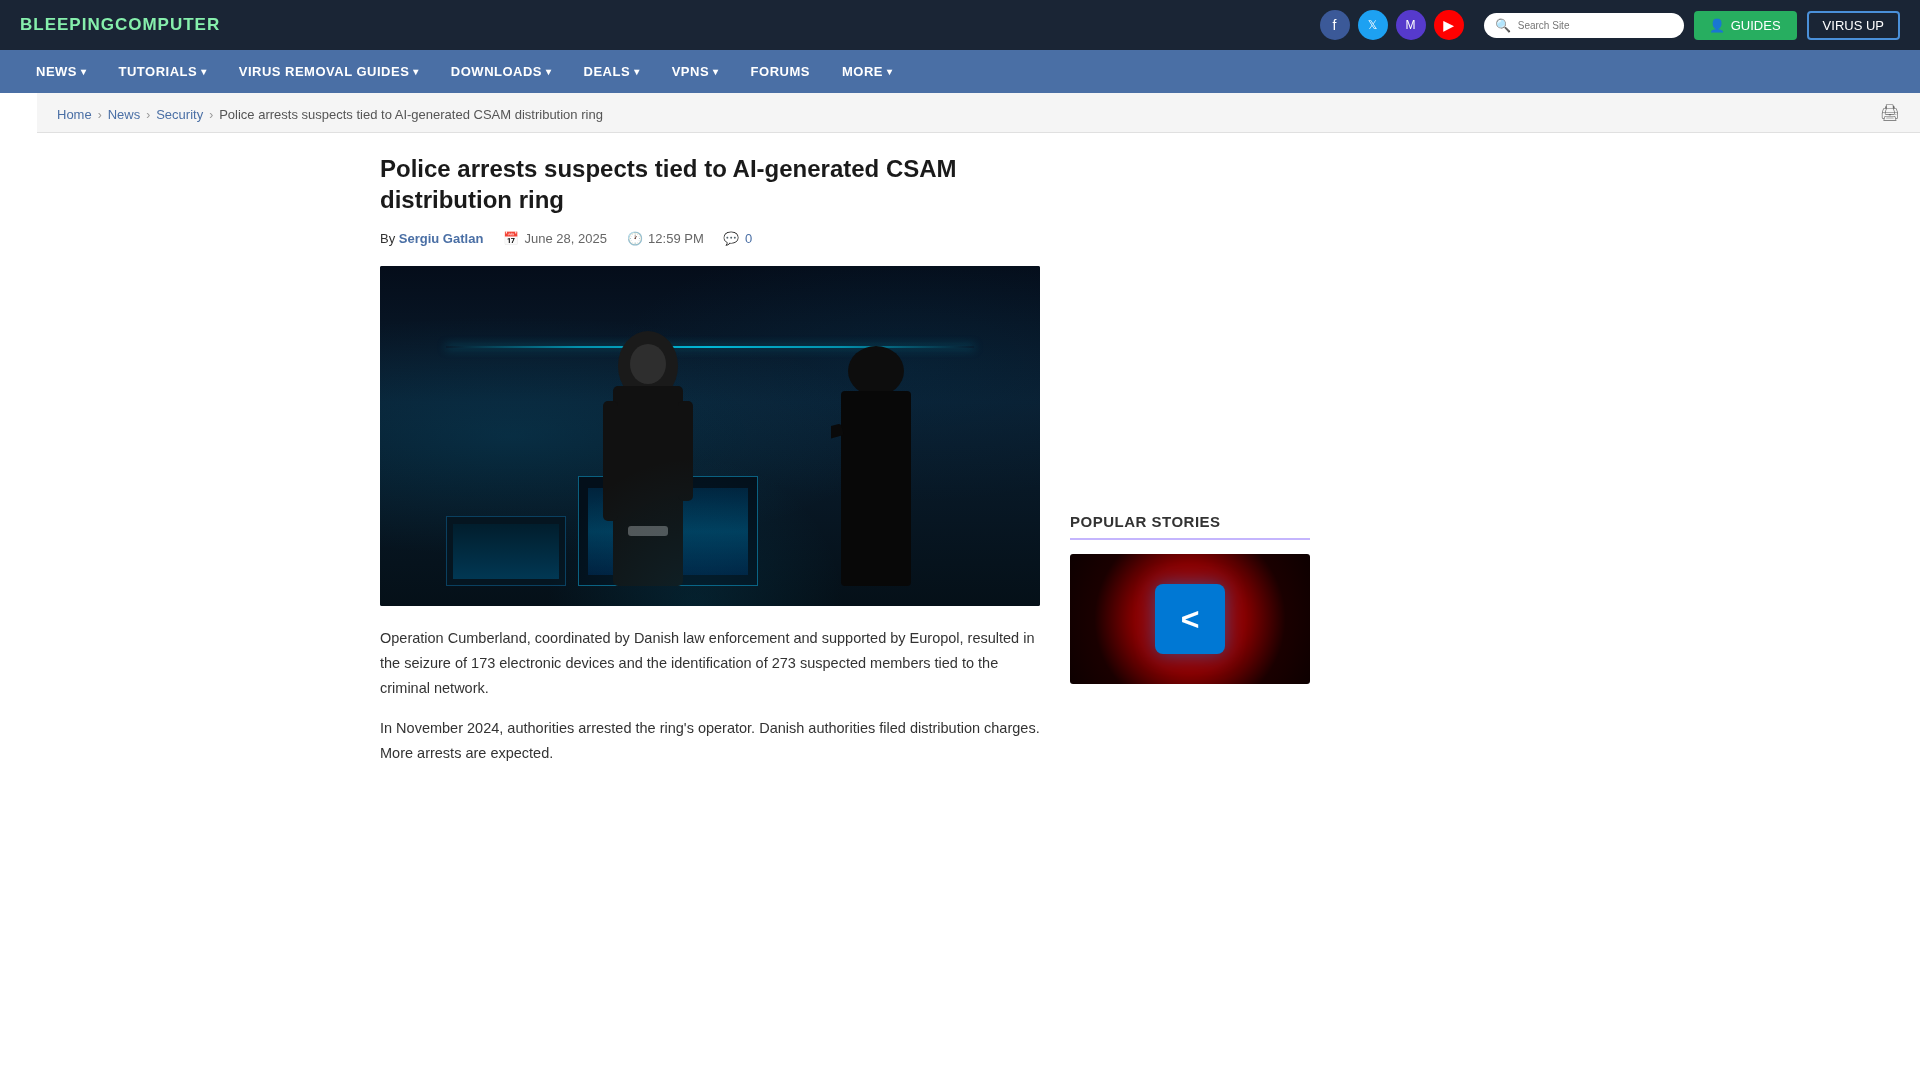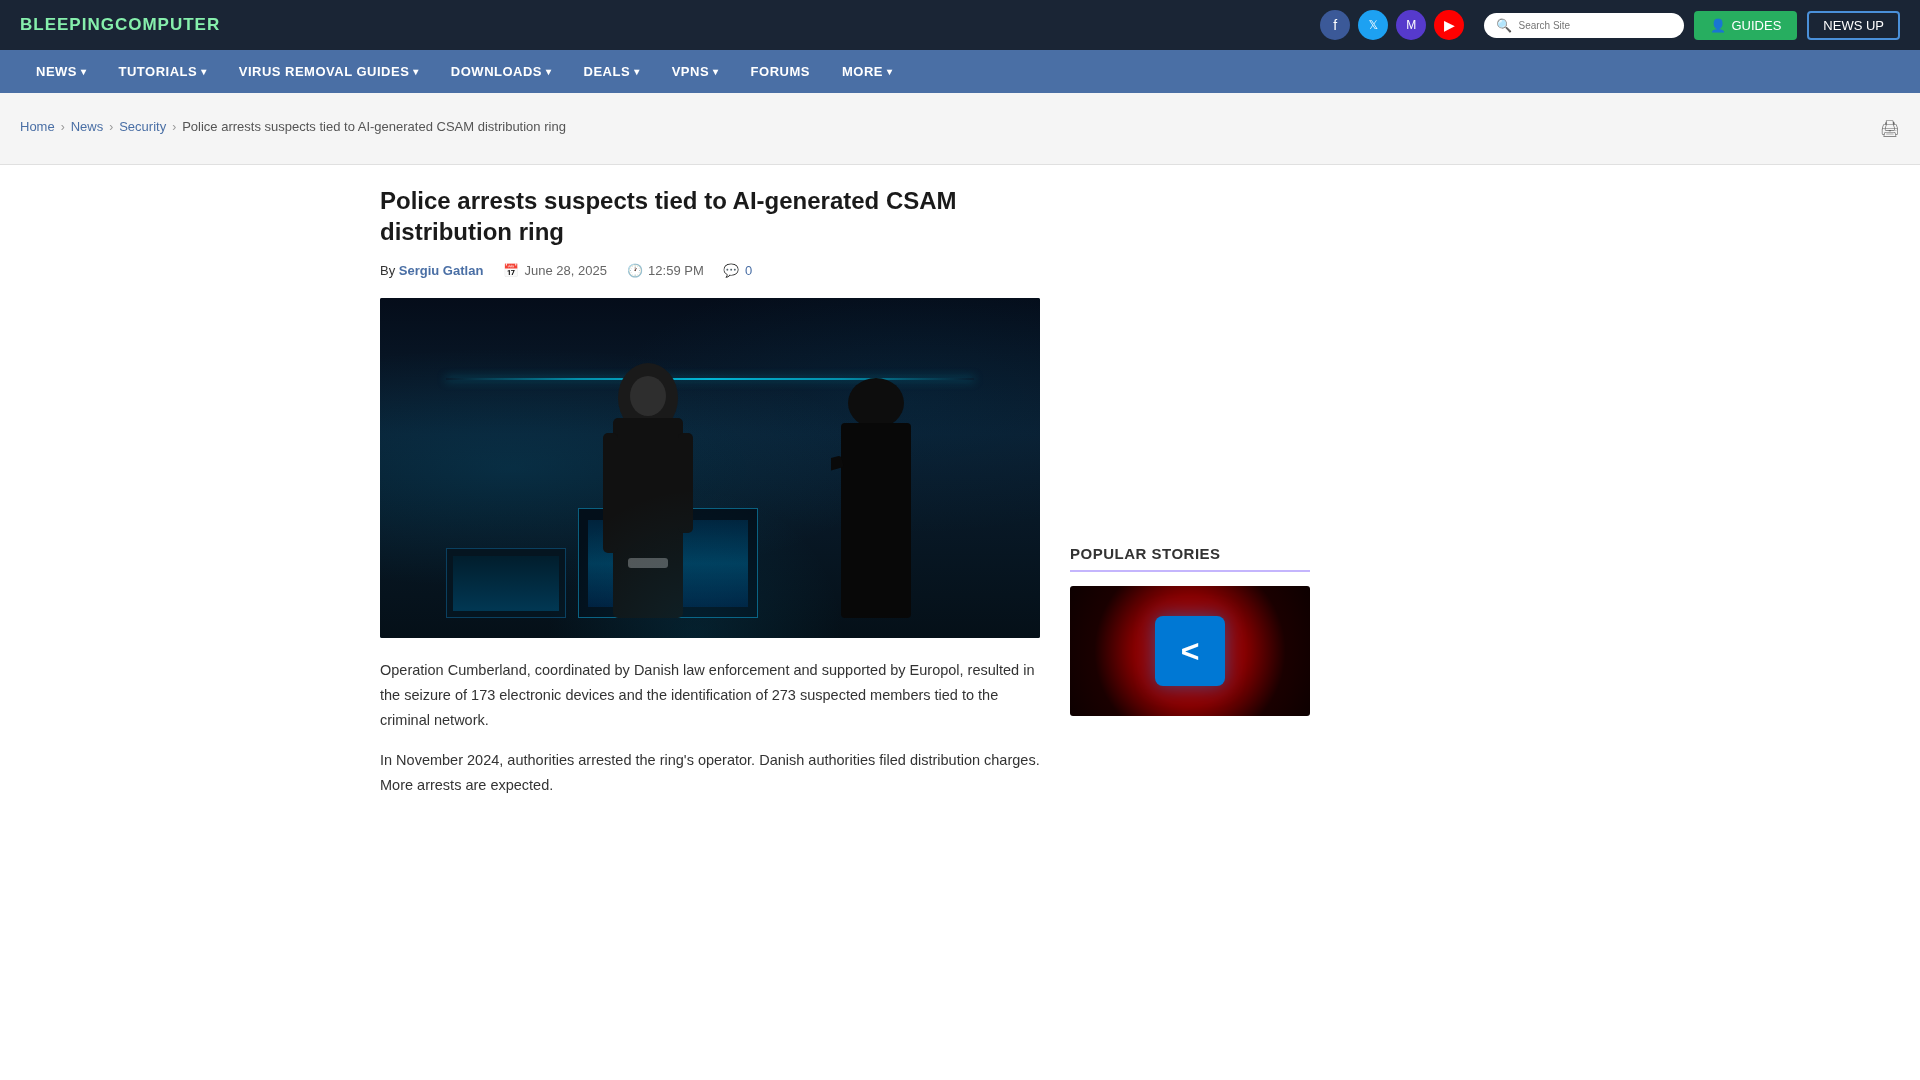--- a/index.html
+++ b/index.html
@@ -106,24 +106,25 @@
       align-items: center;
       gap: 4px;
       white-space: nowrap;
     }
     .nav-item .arrow { font-size: 10px; }
 
     
     .breadcrumb-bar {
       background: #f5f5f5;
       border-bottom: 1px solid #e0e0e0;
-      padding: 26px 20px;
-      display: flex;
-      align-items: flex-start;
+      padding: 10px 20px;
+      display: flex;
+      align-items: flex-end;
       justify-content: space-between;
+      margin-left: 37px;
     }
     .breadcrumb {
       display: flex;
       align-items: center;
       gap: 6px;
       font-size: 13px;
     }
     .breadcrumb a { color: #4a6fa5; text-decoration: none; }
     .breadcrumb .separator { color: #999; font-size: 12px; }
     .breadcrumb .current { color: #555; }
@@ -268,21 +269,21 @@
       <a class="social-icon youtube">▶</a>
     </div>
     <div class="search-bar">
       <span class="search-icon-sm">🔍</span>
       <input type="text" placeholder="Search Site" style="">
     </div>
     <button class="btn-login">
       <span>👤</span>
       <span>GUIDES</span>
     </button>
-    <button class="btn-signup">NEWS UP</button>
+    <button class="btn-signup">VIRUS UP</button>
   </div>
 </header>
 
 <nav class="nav">
   <div class="nav-item">
     <span>NEWS</span>
     <span class="arrow">▾</span>
   </div>
   <div class="nav-item">
     <span>TUTORIALS</span>

